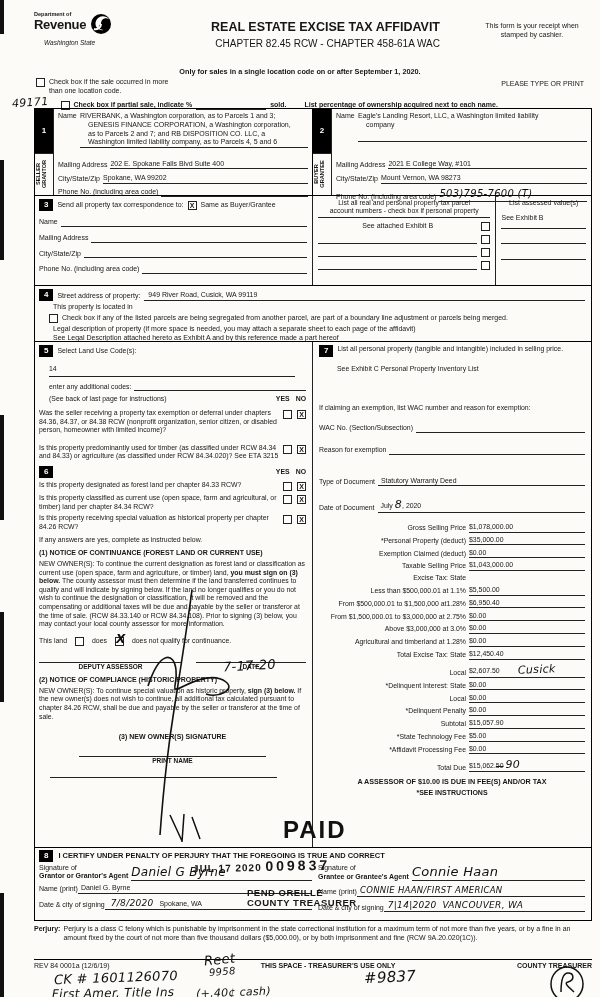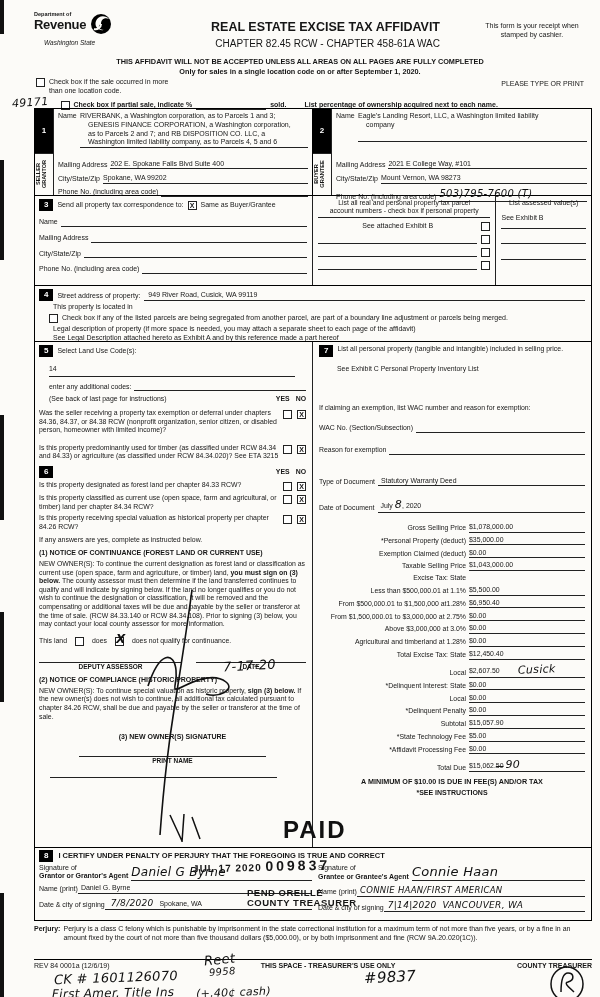--- a/index.html
+++ b/index.html
@@ -159,21 +159,20 @@
             </svg>
         </span>
       </div>
       <div class="logo-state">Washington State</div>
     </div>
     <div class="title-block">
       <div class="form-title">REAL ESTATE EXCISE TAX AFFIDAVIT</div>
       <div class="form-subtitle">CHAPTER 82.45 RCW - CHAPTER 458-61A WAC</div>
     </div>
     <div class="receipt-note">This form is your receipt when stamped by cashier.</div>
-    <div class="notice1">THIS AFFIDAVIT WILL NOT BE ACCEPTED UNLESS ALL AREAS ON ALL PAGES ARE FULLY COMPLETED</div>
     <div class="notice2">Only for sales in a single location code on or after September 1, 2020.</div>
     <div class="cbrow1">
       <span class="cb"></span>
       <span style="width:130px">Check box if the sale occurred in more than one location code.</span>
     </div>
     <div class="please">PLEASE TYPE OR PRINT</div>
     <div class="cbrow2">
       <span class="hw hw-loc">49171</span>
       <span class="cb" style="margin-left:8px"></span>
       <span class="bold">Check box if partial sale, indicate %</span>
@@ -509,21 +508,21 @@
             </div>
           <div class="finrow">
               <span class="finlabel">*Affidavit Processing Fee</span>
               <span class="finval">$0.00</span>
             </div>
           <div class="finrow">
               <span class="finlabel">Total Due</span>
               <span class="finval"><span>$15,062.</span><span class="strike">50</span> <span class="hw hw-90">90</span></span>
             </div>
         </div>
-        <div class="minnote">A MINIMUM OF $10.00 IS DUE IN FEE(S) AND/OR TAX</div>
+        <div class="minnote">A ASSESSOR OF $10.00 IS DUE IN FEE(S) AND/OR TAX</div>
         <div class="seeinstr">*SEE INSTRUCTIONS</div>
       </div>
 
       <div class="paid-stamp">PAID</div>
     </div>
 
     <div class="sec8">
       <div class="s8head">
         <span class="numbox">8</span>
         <span class="bold" style="font-size:7.5px">I CERTIFY UNDER PENALTY OF PERJURY THAT THE FOREGOING IS TRUE AND CORRECT</span>

